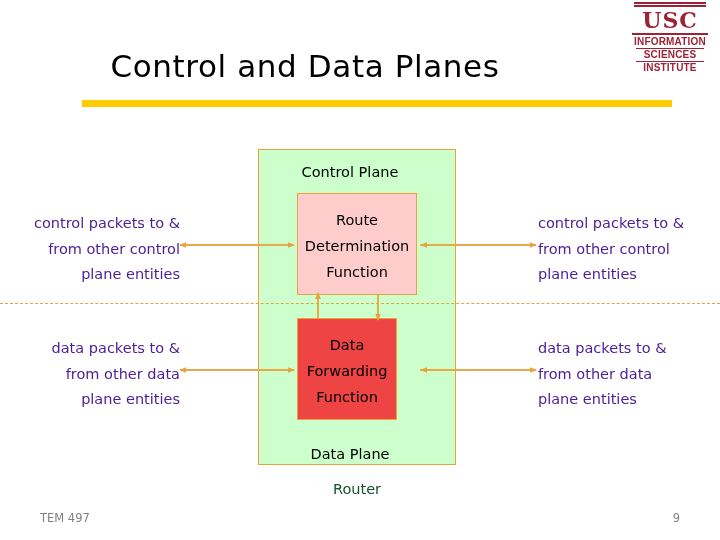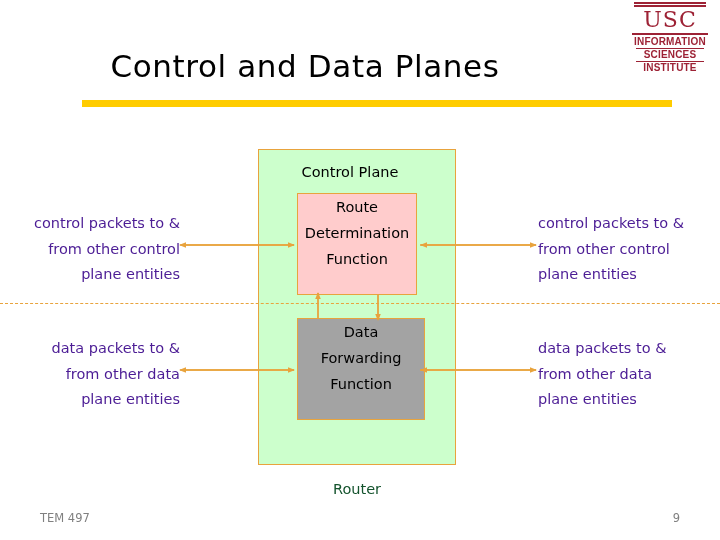--- a/index.html
+++ b/index.html
@@ -53,21 +53,21 @@
     background: #9d2235;
     margin: 0 4px 1px 4px;
   }
   #isi-logo .rule-top2 {
     height: 2px;
     background: #9d2235;
     margin: 0 4px 2px 4px;
   }
   #isi-logo .usc-word {
     font-family: "DejaVu Serif", serif;
-    font-weight: normal;
+    font-weight: bold;
     font-size: 22px;
     letter-spacing: 1px;
   }
   #isi-logo .rule-mid {
     height: 2px;
     background: #9d2235;
     margin: 2px 2px 2px 2px;
   }
   #isi-logo .isi-line {
     font-family: Liberation Sans, sans-serif;
@@ -114,34 +114,35 @@
   #data-plane-label   { top: 446px; }
 
   .func-box {
     position: absolute;
     box-sizing: border-box;
     border: 1px solid #e8a33d;
     font-size: 14.5px;
     line-height: 26px;
     color: #000000;
     text-align: center;
+    padding-top: 13px;
   }
   #route-box {
     left: 297px;
     top: 193px;
     width: 120px;
     height: 102px;
     background: #ffcccc;
   }
   #forward-box {
     left: 297px;
     top: 318px;
-    width: 128px;
+    width: 100px;
     height: 102px;
-    background: #a3a3a3;
+    background: #ef4444;
   }
 
   .dashed-divider {
     position: absolute;
     left: 0;
     top: 303px;
     width: 720px;
     height: 0;
     border-top: 1px dashed #e8a33d;
   }
@@ -226,20 +227,21 @@
     <div>Determination</div>
     <div>Function</div>
   </div>
 
   <div id="forward-box" class="func-box">
     <div>Data</div>
     <div>Forwarding</div>
     <div>Function</div>
   </div>
 
+  <div id="data-plane-label" class="plane-label">Data Plane</div>
 
   <div id="cap-ctrl-left" class="side-caption left">
     <div>control packets to &amp;</div>
     <div>from other control</div>
     <div>plane entities</div>
   </div>
 
   <div id="cap-ctrl-right" class="side-caption right">
     <div>control packets to &amp;</div>
     <div>from other control</div>

